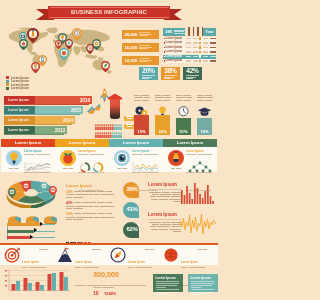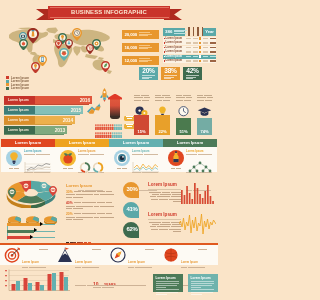--- a/index.html
+++ b/index.html
@@ -948,20 +948,21 @@
         <rect x="12" y="12" width="4" height="9.5"></rect>
           <rect x="24" y="14" width="4" height="7.5"></rect>
         <rect x="36" y="16" width="4" height="5.5"></rect>
           <rect x="48" y="4" width="4" height="17.5"></rect>
         <rect x="60" y="8" width="4" height="13.5"></rect>
       </g>
     </svg>
   </div>
 
   <div class="abs" style="left:93px;top:270px;width:52px">
+    <div style="font-size:7.5px;font-weight:bold;color:#e8972e;letter-spacing:-0.2px">300,000</div>
     <div style="margin-top:1.5px">
       <span style="font-size:5px;font-weight:bold;color:#cf3a2b">10</span>
       <span style="font-size:3.4px;font-weight:bold;color:#cf3a2b;margin-left:1px">YEARS</span>
     </div>
   </div>
 
   <div class="abs" style="left:93px;top:285px;width:50px;font-size:0;line-height:2.2px">
     <i style="display:inline-block;height:0.75px;width:14px;background:#cdb296;margin:0 0.6px 1.2px 0;vertical-align:top"></i>
     <i style="display:inline-block;height:0.75px;width:9px;background:#cdb296;margin:0 0.6px 1.2px 0;vertical-align:top"></i>
     <i style="display:inline-block;height:0.75px;width:11px;background:#cdb296;margin:0 0.6px 1.2px 0;vertical-align:top"></i>

